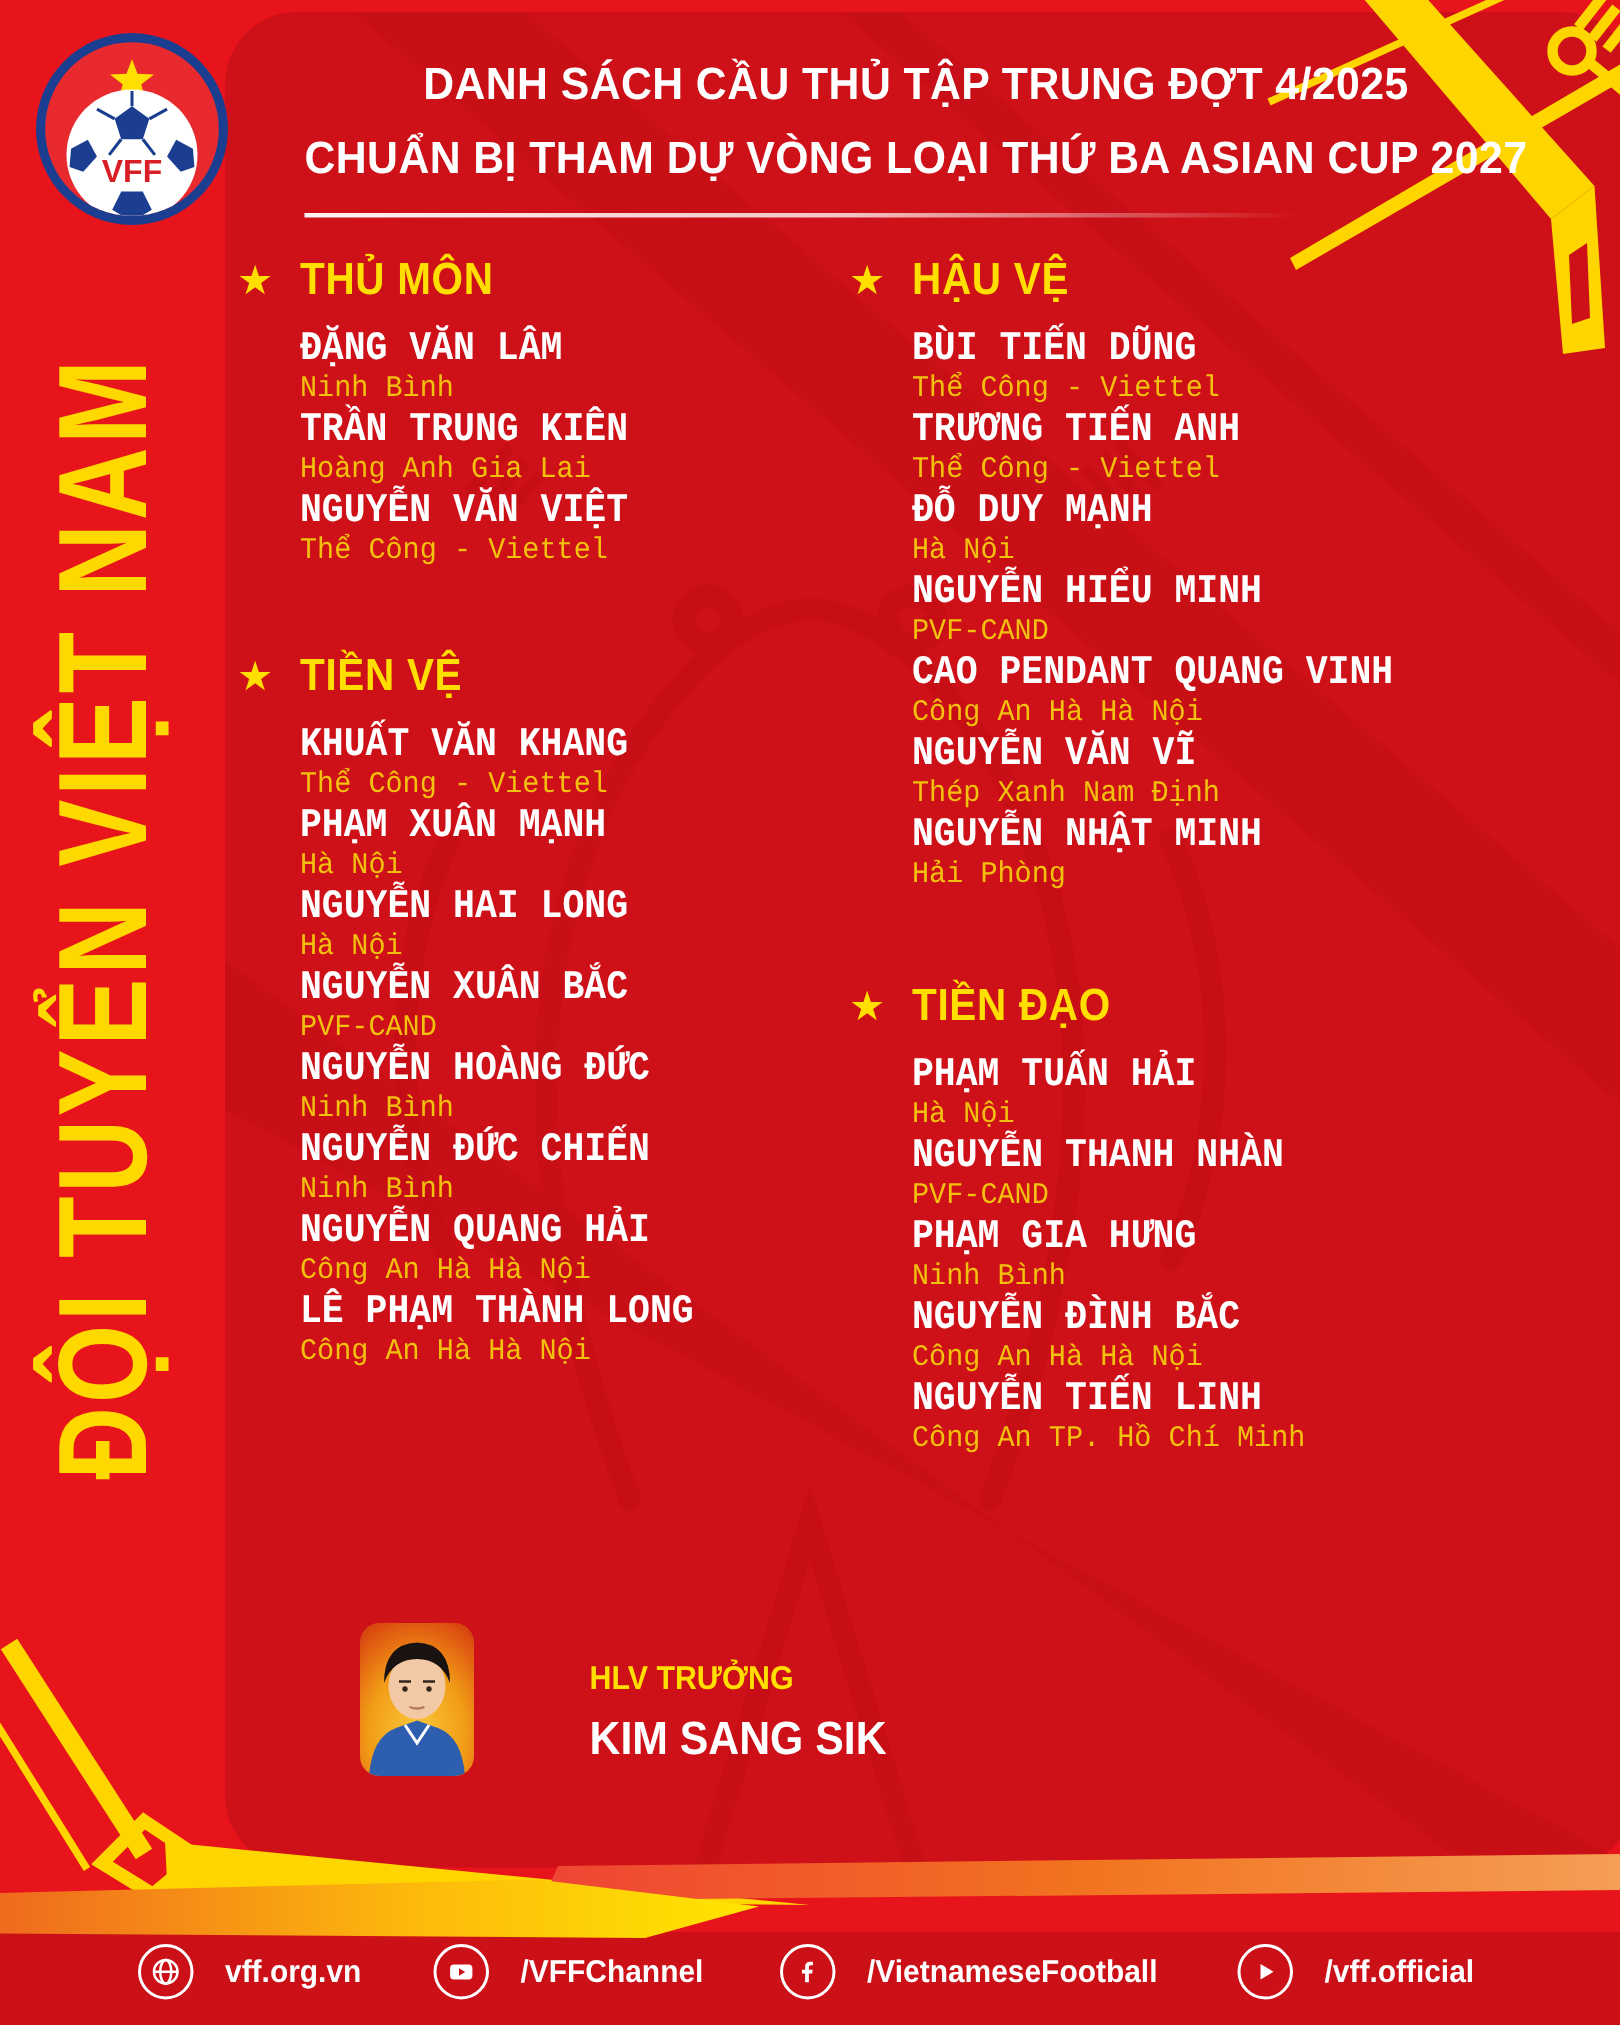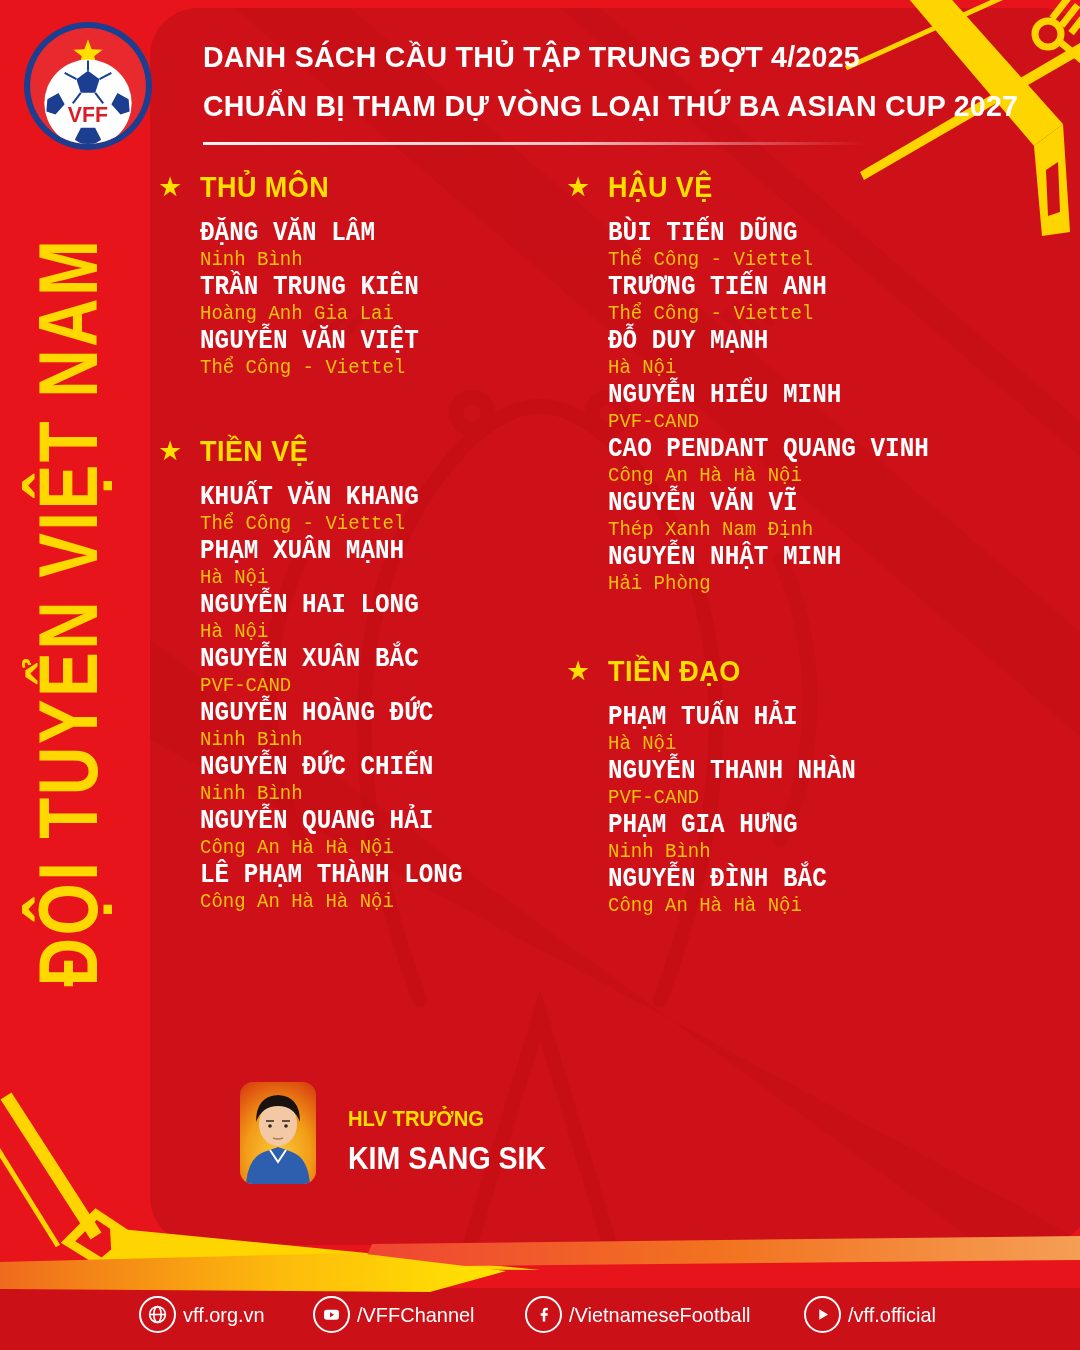--- a/index.html
+++ b/index.html
@@ -13,21 +13,21 @@
   html,body{margin:0;padding:0;background:#222;}
   .poster{
     position:relative;width:1080px;height:1350px;overflow:hidden;
     background:var(--background);
     font-family:"Liberation Sans","DejaVu Sans",sans-serif;
   }
   .bg{position:absolute;inset:0;z-index:0;}
   
   .logo{position:absolute;left:22px;top:20px;width:132px;height:132px;z-index:3;}
   
-  .header{position:absolute;left:203px;top:32px;z-index:3;color:var(--white);}
+  .header{position:absolute;left:203px;top:32px;z-index:3;color:var(--white);text-align:center;}
   .header .line{
     font-size:30px;font-weight:bold;line-height:49px;letter-spacing:.3px;
     transform:scaleX(.95);transform-origin:0 50%;white-space:nowrap;
   }
   .underline{margin-top:12px;width:662px;height:3px;
     background:linear-gradient(90deg,rgba(255,255,255,.95) 0%,rgba(255,255,255,.75) 55%,rgba(255,255,255,0) 100%);}
   
   .side-banner{
     position:absolute;left:-432px;top:562px;width:1000px;height:100px;z-index:2;
     transform:rotate(-90deg) scaleX(.8);
@@ -49,33 +49,33 @@
   .player{height:48px;margin-bottom:6px;font-family:Liberation Mono, monospace;}
   .player-name{
     font-size:27px;font-weight:bold;color:var(--white);line-height:27px;
     transform:scaleX(.9);transform-origin:0 50%;white-space:nowrap;
   }
   .player-club{
     font-size:20px;color:var(--gold);line-height:21px;margin-top:2px;
     transform:scaleX(.95);transform-origin:0 50%;white-space:nowrap;
   }
   
-  .coach{position:absolute;left:240px;top:1082px;z-index:3;display:flex;}
+  .coach{position:absolute;left:240px;top:1082px;z-index:3;display:flex;gap:45px;}
   .coach-photo{width:76px;height:102px;border-radius:13px;overflow:hidden;flex:0 0 76px;}
   .coach-text{margin-left:32px;padding-top:24px;}
   .coach-role{font-size:22px;font-weight:bold;color:var(--accent-yellow);
     transform:scaleX(.92);transform-origin:0 50%;white-space:nowrap;}
   .coach-name{font-size:31px;font-weight:bold;color:var(--white);margin-top:9px;
     transform:scaleX(.92);transform-origin:0 50%;white-space:nowrap;}
   
   .footer-row{
     position:absolute;left:0;top:1294px;width:1080px;height:40px;z-index:3;
     display:flex;justify-content:center;align-items:center;gap:44px;
   }
-  .social{display:flex;align-items:center;gap:7px;color:var(--white);cursor:pointer;}
+  .social{display:flex;align-items:center;gap:21px;color:var(--white);cursor:pointer;font-weight:bold;}
   .icon-circle{
     width:33px;height:33px;border:2.5px solid var(--white);border-radius:50%;
     display:flex;align-items:center;justify-content:center;flex:0 0 33px;
   }
   .icon-circle svg{display:block;}
   .social-label{font-size:21px;line-height:21px;
     transform:scaleX(.95);transform-origin:0 50%;white-space:nowrap;}
 </style>
 </head>
 <body>
@@ -299,20 +299,24 @@
           <div class="player-name">NGUYỄN THANH NHÀN</div>
           <div class="player-club">PVF-CAND</div>
         </div>
         <div class="player">
           <div class="player-name">PHẠM GIA HƯNG</div>
           <div class="player-club">Ninh Bình</div>
         </div>
         <div class="player">
           <div class="player-name">NGUYỄN ĐÌNH BẮC</div>
           <div class="player-club">Công An Hà Hà Nội</div>
+        </div>
+        <div class="player">
+          <div class="player-name">NGUYỄN TIẾN LINH</div>
+          <div class="player-club">Công An TP. Hồ Chí Minh</div>
         </div>
       </section>
     </div>
 
   <div class="coach">
     <div class="coach-photo">
       <svg viewBox="0 0 76 102" width="76" height="102">
         <defs>
           <radialGradient id="coachBg" cx=".5" cy=".72" r=".95">
             <stop offset="0" stop-color="#F9C93B"></stop>

